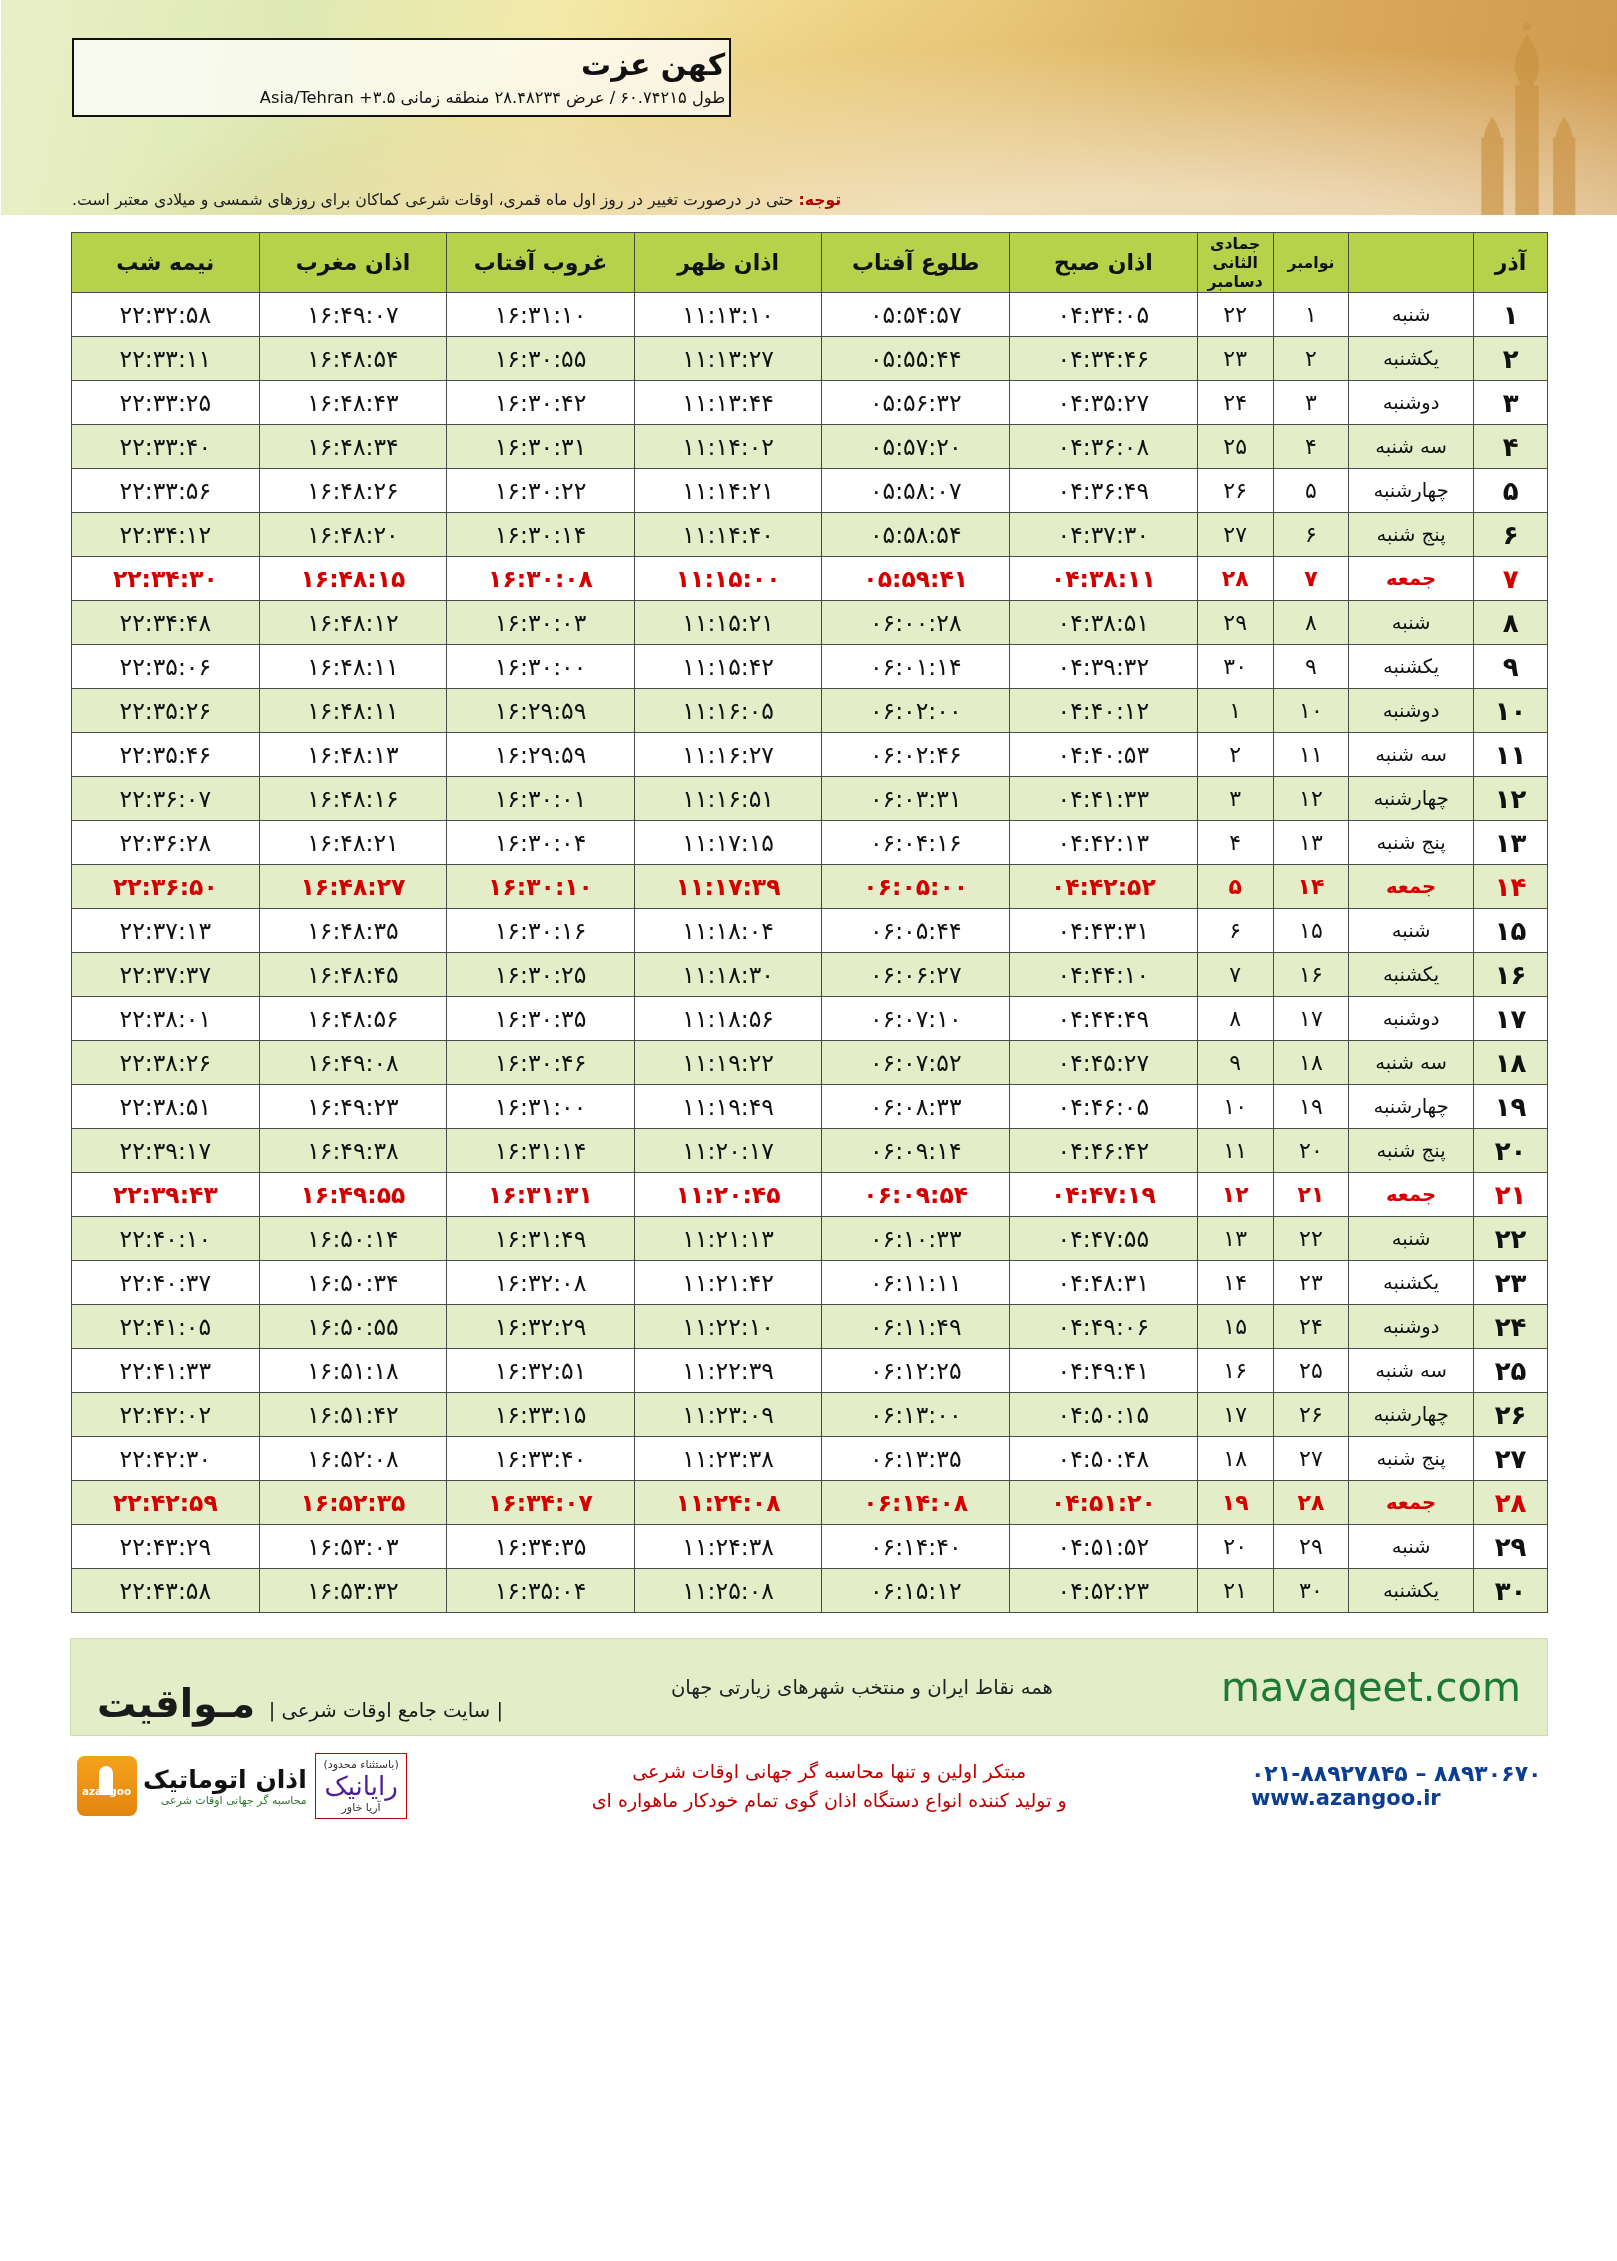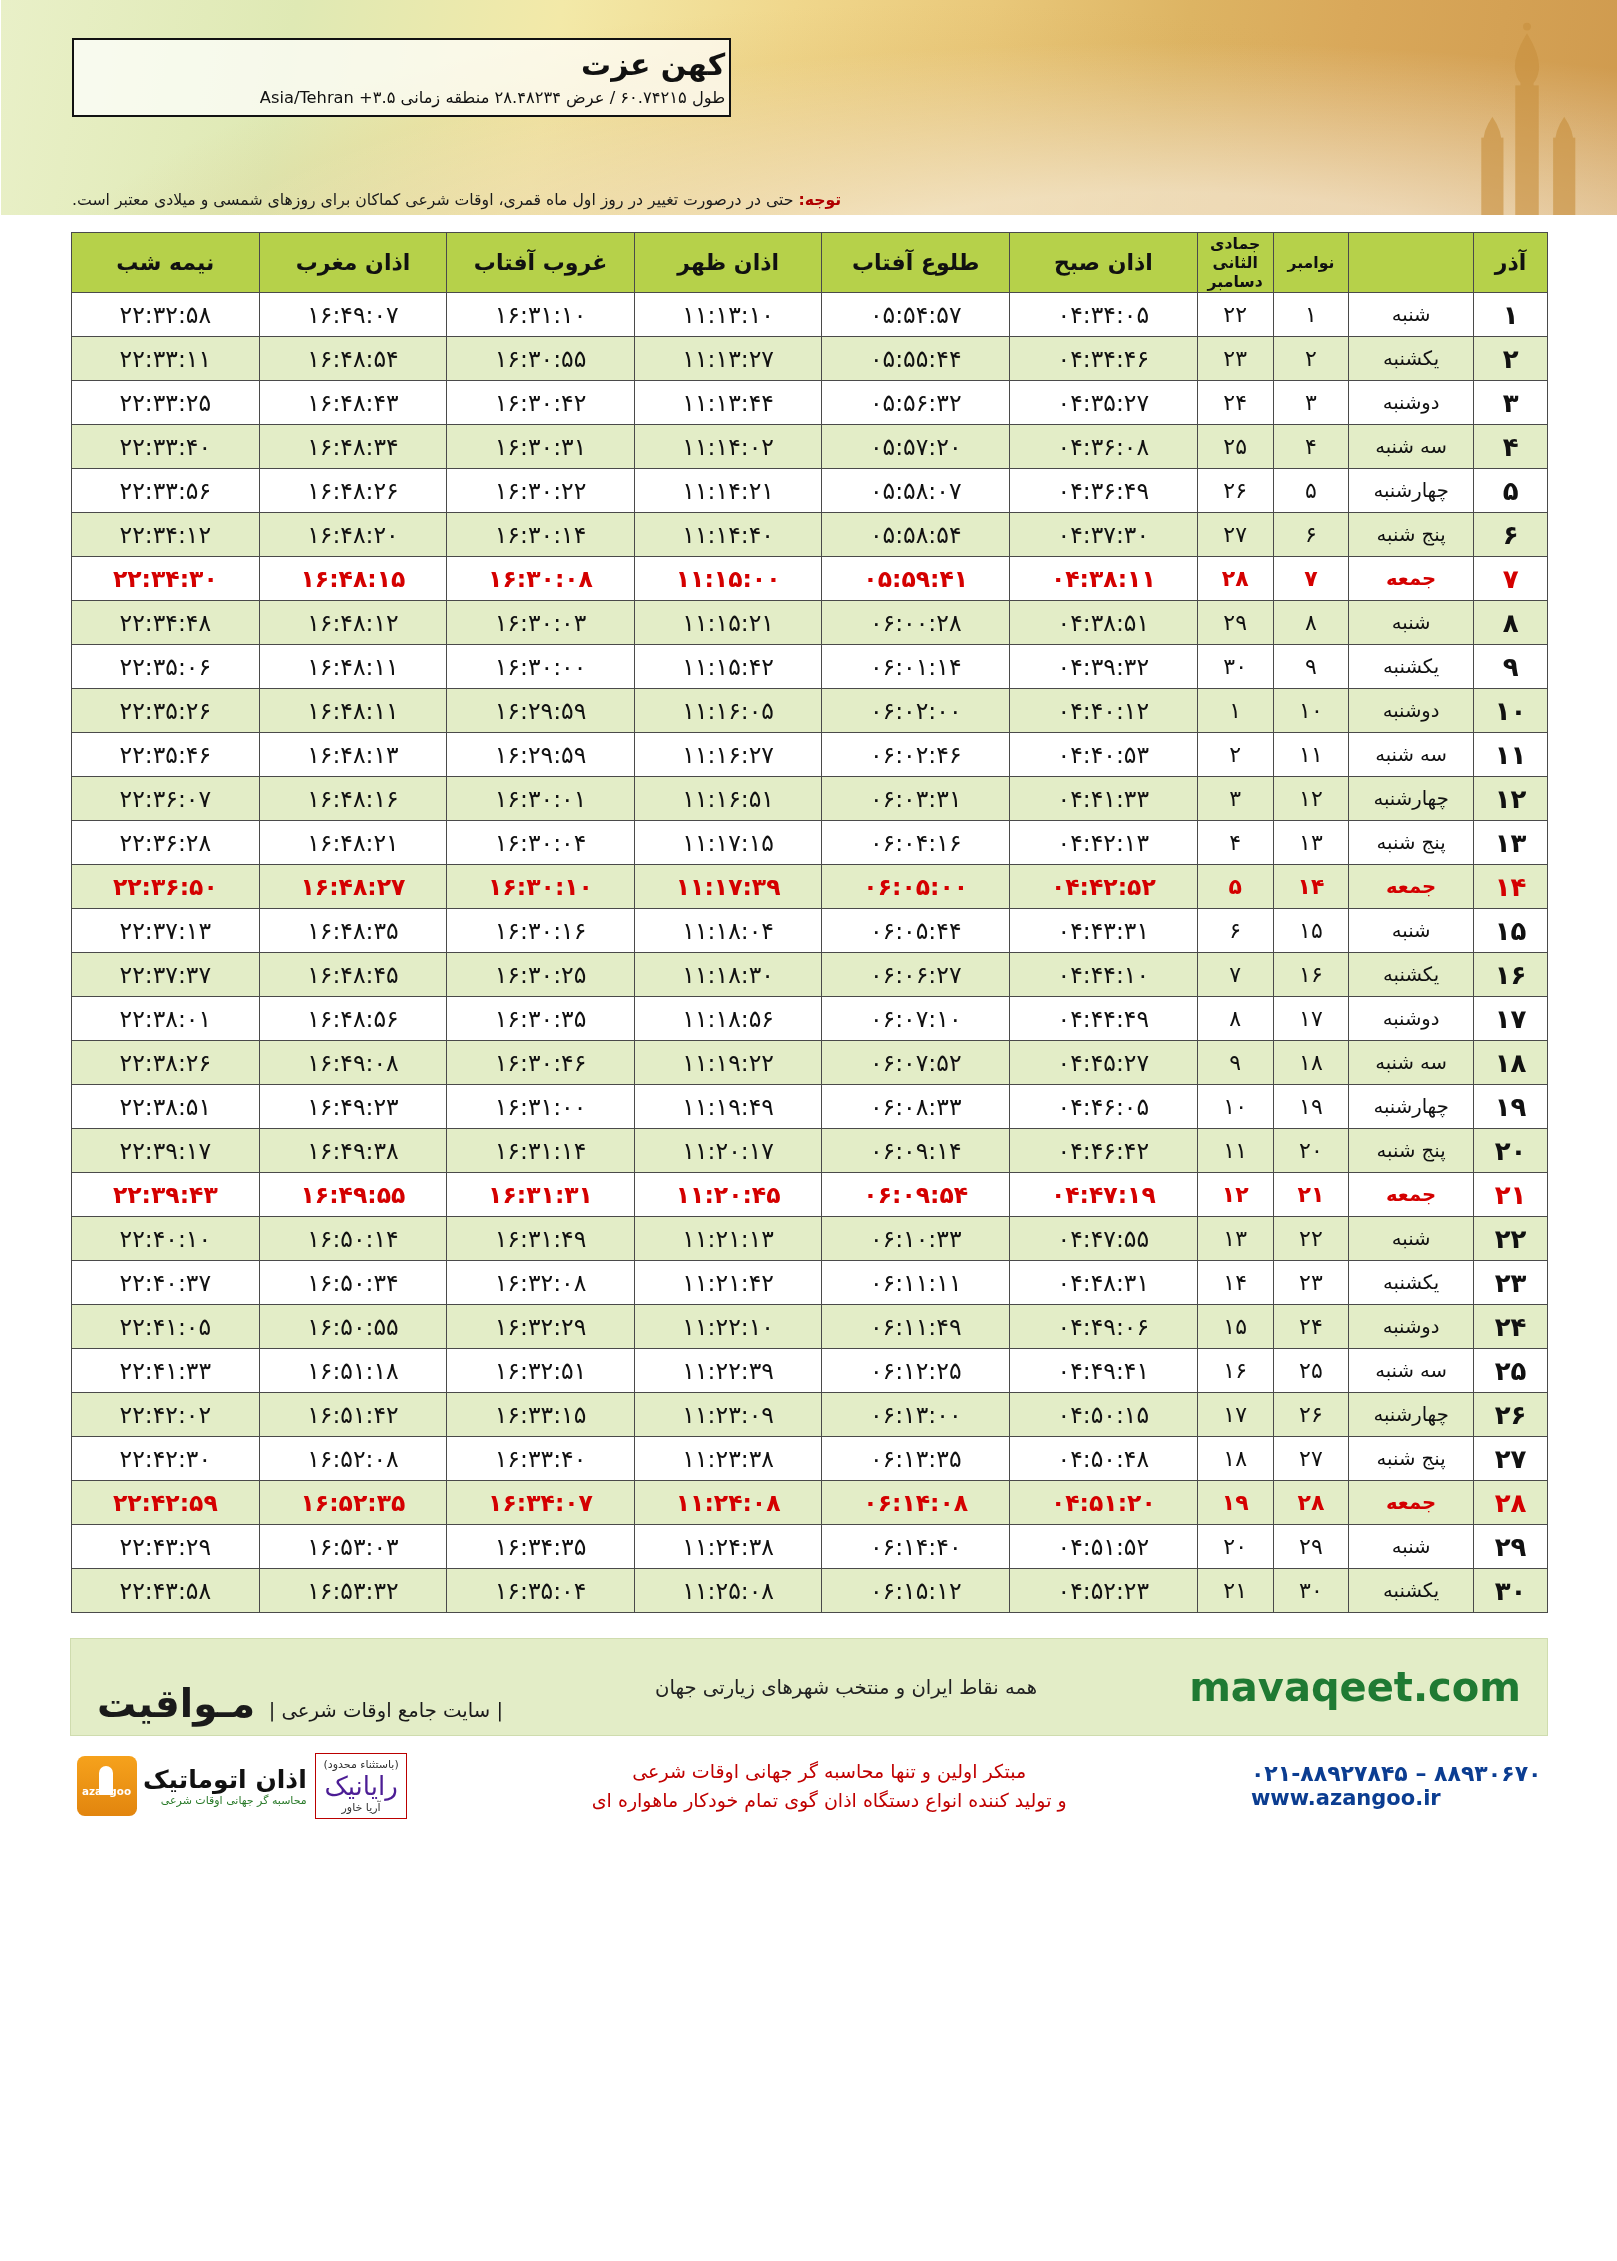--- a/index.html
+++ b/index.html
@@ -90,21 +90,21 @@
   .footer-band {
     height:98px; background:#e3edc7; border:1.3px solid #cfdcae;
     display:flex; align-items:center; justify-content:space-between;
     padding:0 26px;
   }
   .brand-fa {
     font-size:39px; font-weight:bold; color:#1a1a1a; letter-spacing:0.7px;margin-top:33px;
   }
   .brand-fa small { font-size:19.6px; font-weight:normal; }
   .brand-mid { font-size:19.6px; color:#222; }
-  .brand-url { font-size:40px; font-weight:bold; color:#1f7a33; }
+  .brand-url { font-size:40px; font-weight:normal; color:#1f7a33; }
   .footer-bottom {
     display:flex; align-items:center; justify-content:space-between;
     padding:17px 6.5px 0;
   }
   .fb-left { text-align:left; direction:ltr; }
   .fb-left .tel { font-size:22px; font-weight:bold; color:#0b3d91; }
   .fb-left .web { font-size:21px; font-weight:bold; color:#0b3d91; }
   .fb-mid { text-align:center; color:#c00000; font-size:19px; line-height:1.5; }
   .fb-right { display:flex; align-items:center; gap:8px; }
   .logo-rayanik {

